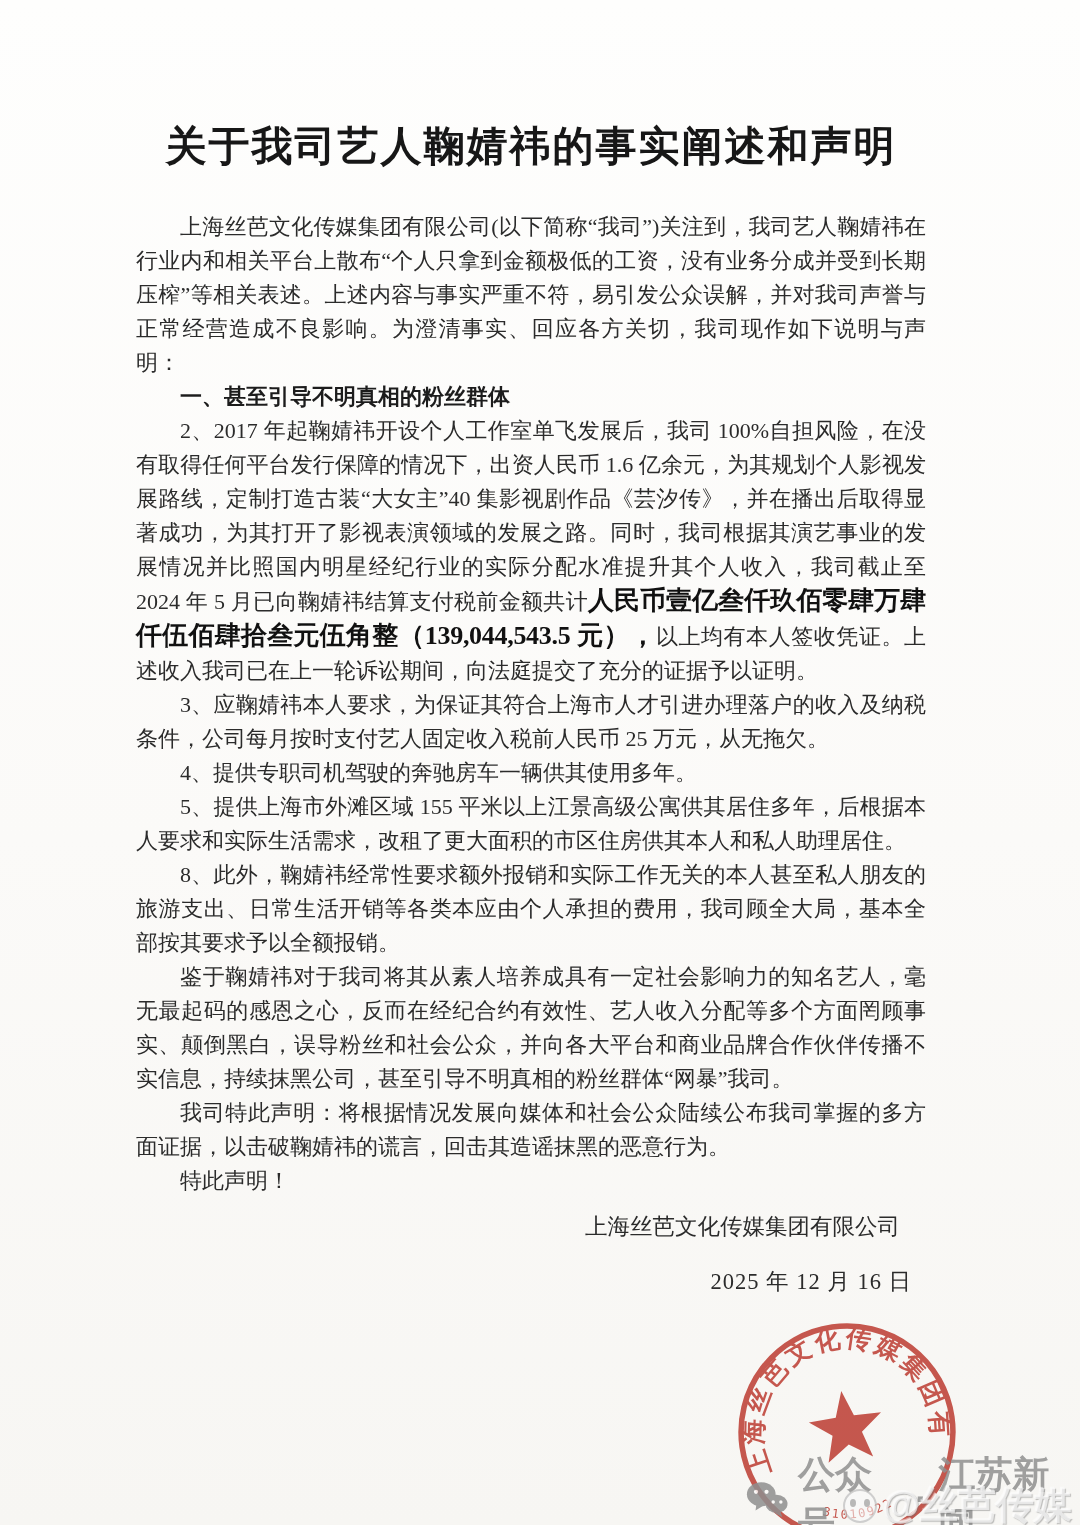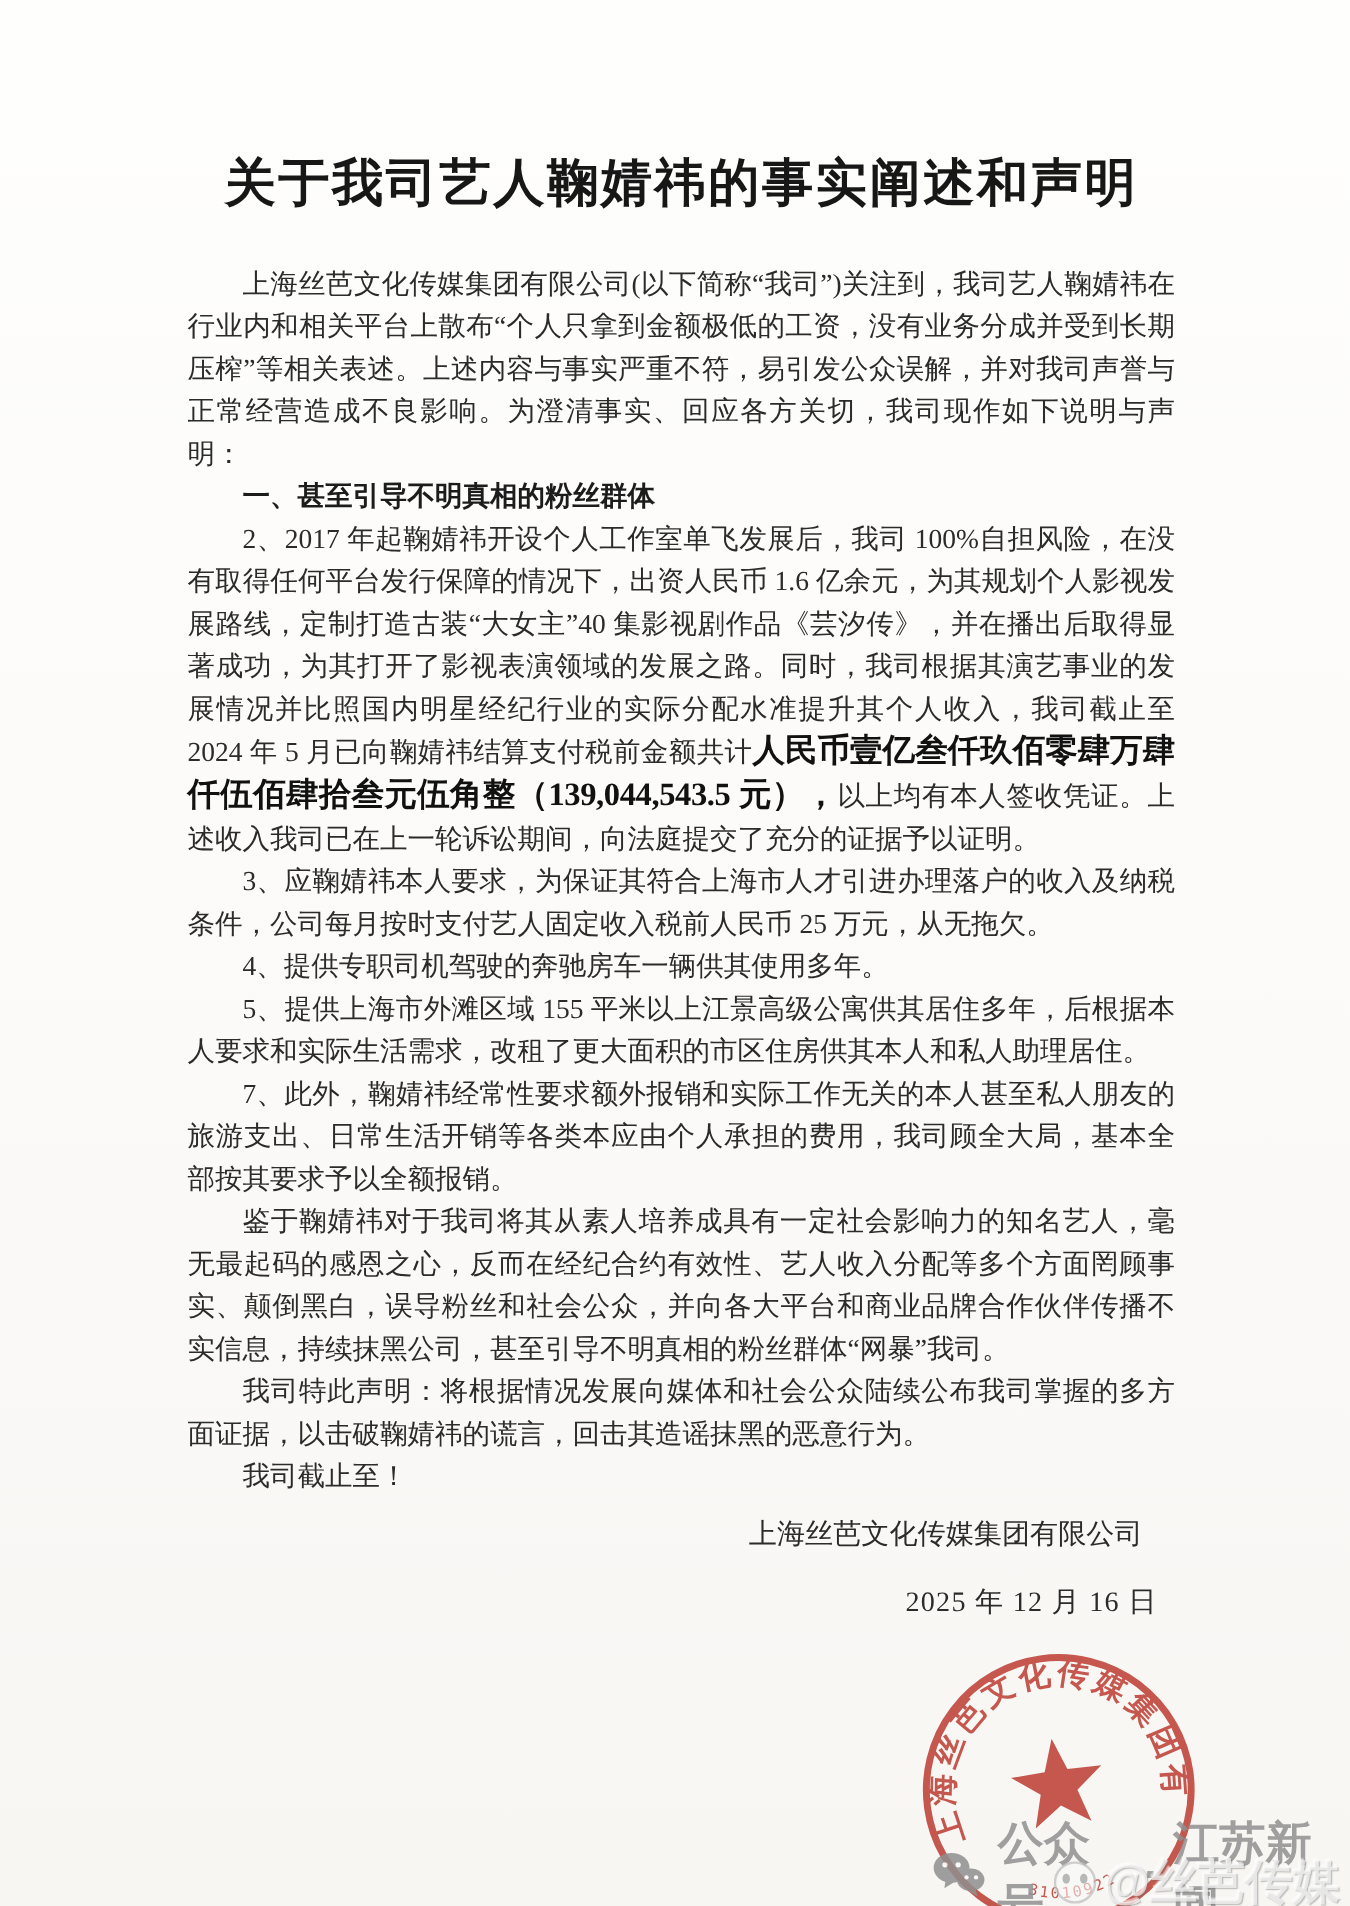--- a/index.html
+++ b/index.html
@@ -6,21 +6,21 @@
   .page{
     position:relative;
     width:1080px;height:1525px;
     margin:0 auto;
     background:linear-gradient(180deg,#fefefd 0%,#fbfaf8 55%,#f7f6f3 100%);
     overflow:hidden;
     font-family:"Liberation Serif","DejaVu Serif",serif;
     color:#2b2b2b;
   }
   .content{
-    position:absolute;left:150px;top:0;width:790px;
+    position:absolute;left:136px;top:0;width:790px;
   }
   .doc-title{
     margin:118px 0 0 0;
     text-align:center;
     font-size:41px;font-weight:bold;color:#171717;
     letter-spacing:2px;
     line-height:56px;
   }
   .body-text{font-size:22px;line-height:34px;}
   .body-text p{margin:0;text-indent:2em;text-align:justify;}
@@ -85,25 +85,25 @@
     <h1 class="doc-title">关于我司艺人鞠婧祎的事实阐述和声明</h1>
 
     <div class="body-text">
       <p class="intro">上海丝芭文化传媒集团有限公司(以下简称“我司”)关注到，我司艺人鞠婧祎在行业内和相关平台上散布“个人只拿到金额极低的工资，没有业务分成并受到长期压榨”等相关表述。上述内容与事实严重不符，易引发公众误解，并对我司声誉与正常经营造成不良影响。为澄清事实、回应各方关切，我司现作如下说明与声明：</p>
 
       <p class="sec-heading sec1-heading">一、甚至引导不明真相的粉丝群体</p>
       <p><span>2、2017 年起鞠婧祎开设个人工作室单飞发展后，我司 100%自担风险，在没有取得任何平台发行保障的情况下，出资人民币 1.6 亿余元，为其规划个人影视发展路线，定制打造古装“大女主”40 集影视剧作品《芸汐传》，并在播出后取得显著成功，为其打开了影视表演领域的发展之路。同时，我司根据其演艺事业的发展情况并比照国内明星经纪行业的实际分配水准提升其个人收入，我司截止至 2024 年 5 月已向鞠婧祎结算支付税前金额共计</span><span class="amount">人民币壹亿叁仟玖佰零肆万肆仟伍佰肆拾叁元伍角整（139,044,543.5 元），</span><span>以上均有本人签收凭证。上述收入我司已在上一轮诉讼期间，向法庭提交了充分的证据予以证明。</span></p>
       <p>3、应鞠婧祎本人要求，为保证其符合上海市人才引进办理落户的收入及纳税条件，公司每月按时支付艺人固定收入税前人民币 25 万元，从无拖欠。</p>
       <p>4、提供专职司机驾驶的奔驰房车一辆供其使用多年。</p>
       <p>5、提供上海市外滩区域 155 平米以上江景高级公寓供其居住多年，后根据本人要求和实际生活需求，改租了更大面积的市区住房供其本人和私人助理居住。</p>
-      <p>7、此外，鞠婧祎经常性要求额外报销和实际工作无关的本人甚至私人朋友的旅游支出、日常生活开销等各类本应由个人承担的费用，我司顾全大局，基本全部按其要求予以全额报销。</p>
+      <p>8、此外，鞠婧祎经常性要求额外报销和实际工作无关的本人甚至私人朋友的旅游支出、日常生活开销等各类本应由个人承担的费用，我司顾全大局，基本全部按其要求予以全额报销。</p>
 
       <p>鉴于鞠婧祎对于我司将其从素人培养成具有一定社会影响力的知名艺人，毫无最起码的感恩之心，反而在经纪合约有效性、艺人收入分配等多个方面罔顾事实、颠倒黑白，误导粉丝和社会公众，并向各大平台和商业品牌合作伙伴传播不实信息，持续抹黑公司，甚至引导不明真相的粉丝群体“网暴”我司。</p>
       <p>我司特此声明：将根据情况发展向媒体和社会公众陆续公布我司掌握的多方面证据，以击破鞠婧祎的谎言，回击其造谣抹黑的恶意行为。</p>
-      <p>我司截止至！</p>
+      <p>特此声明！</p>
     </div>
 
     <div class="signature">
       <div class="company">上海丝芭文化传媒集团有限公司</div>
       <div class="date">2025 年 12 月 16 日</div>
     </div>
   </div>
 
   <div class="stamp">
     <svg width="228" height="228" viewBox="0 0 226 226">

